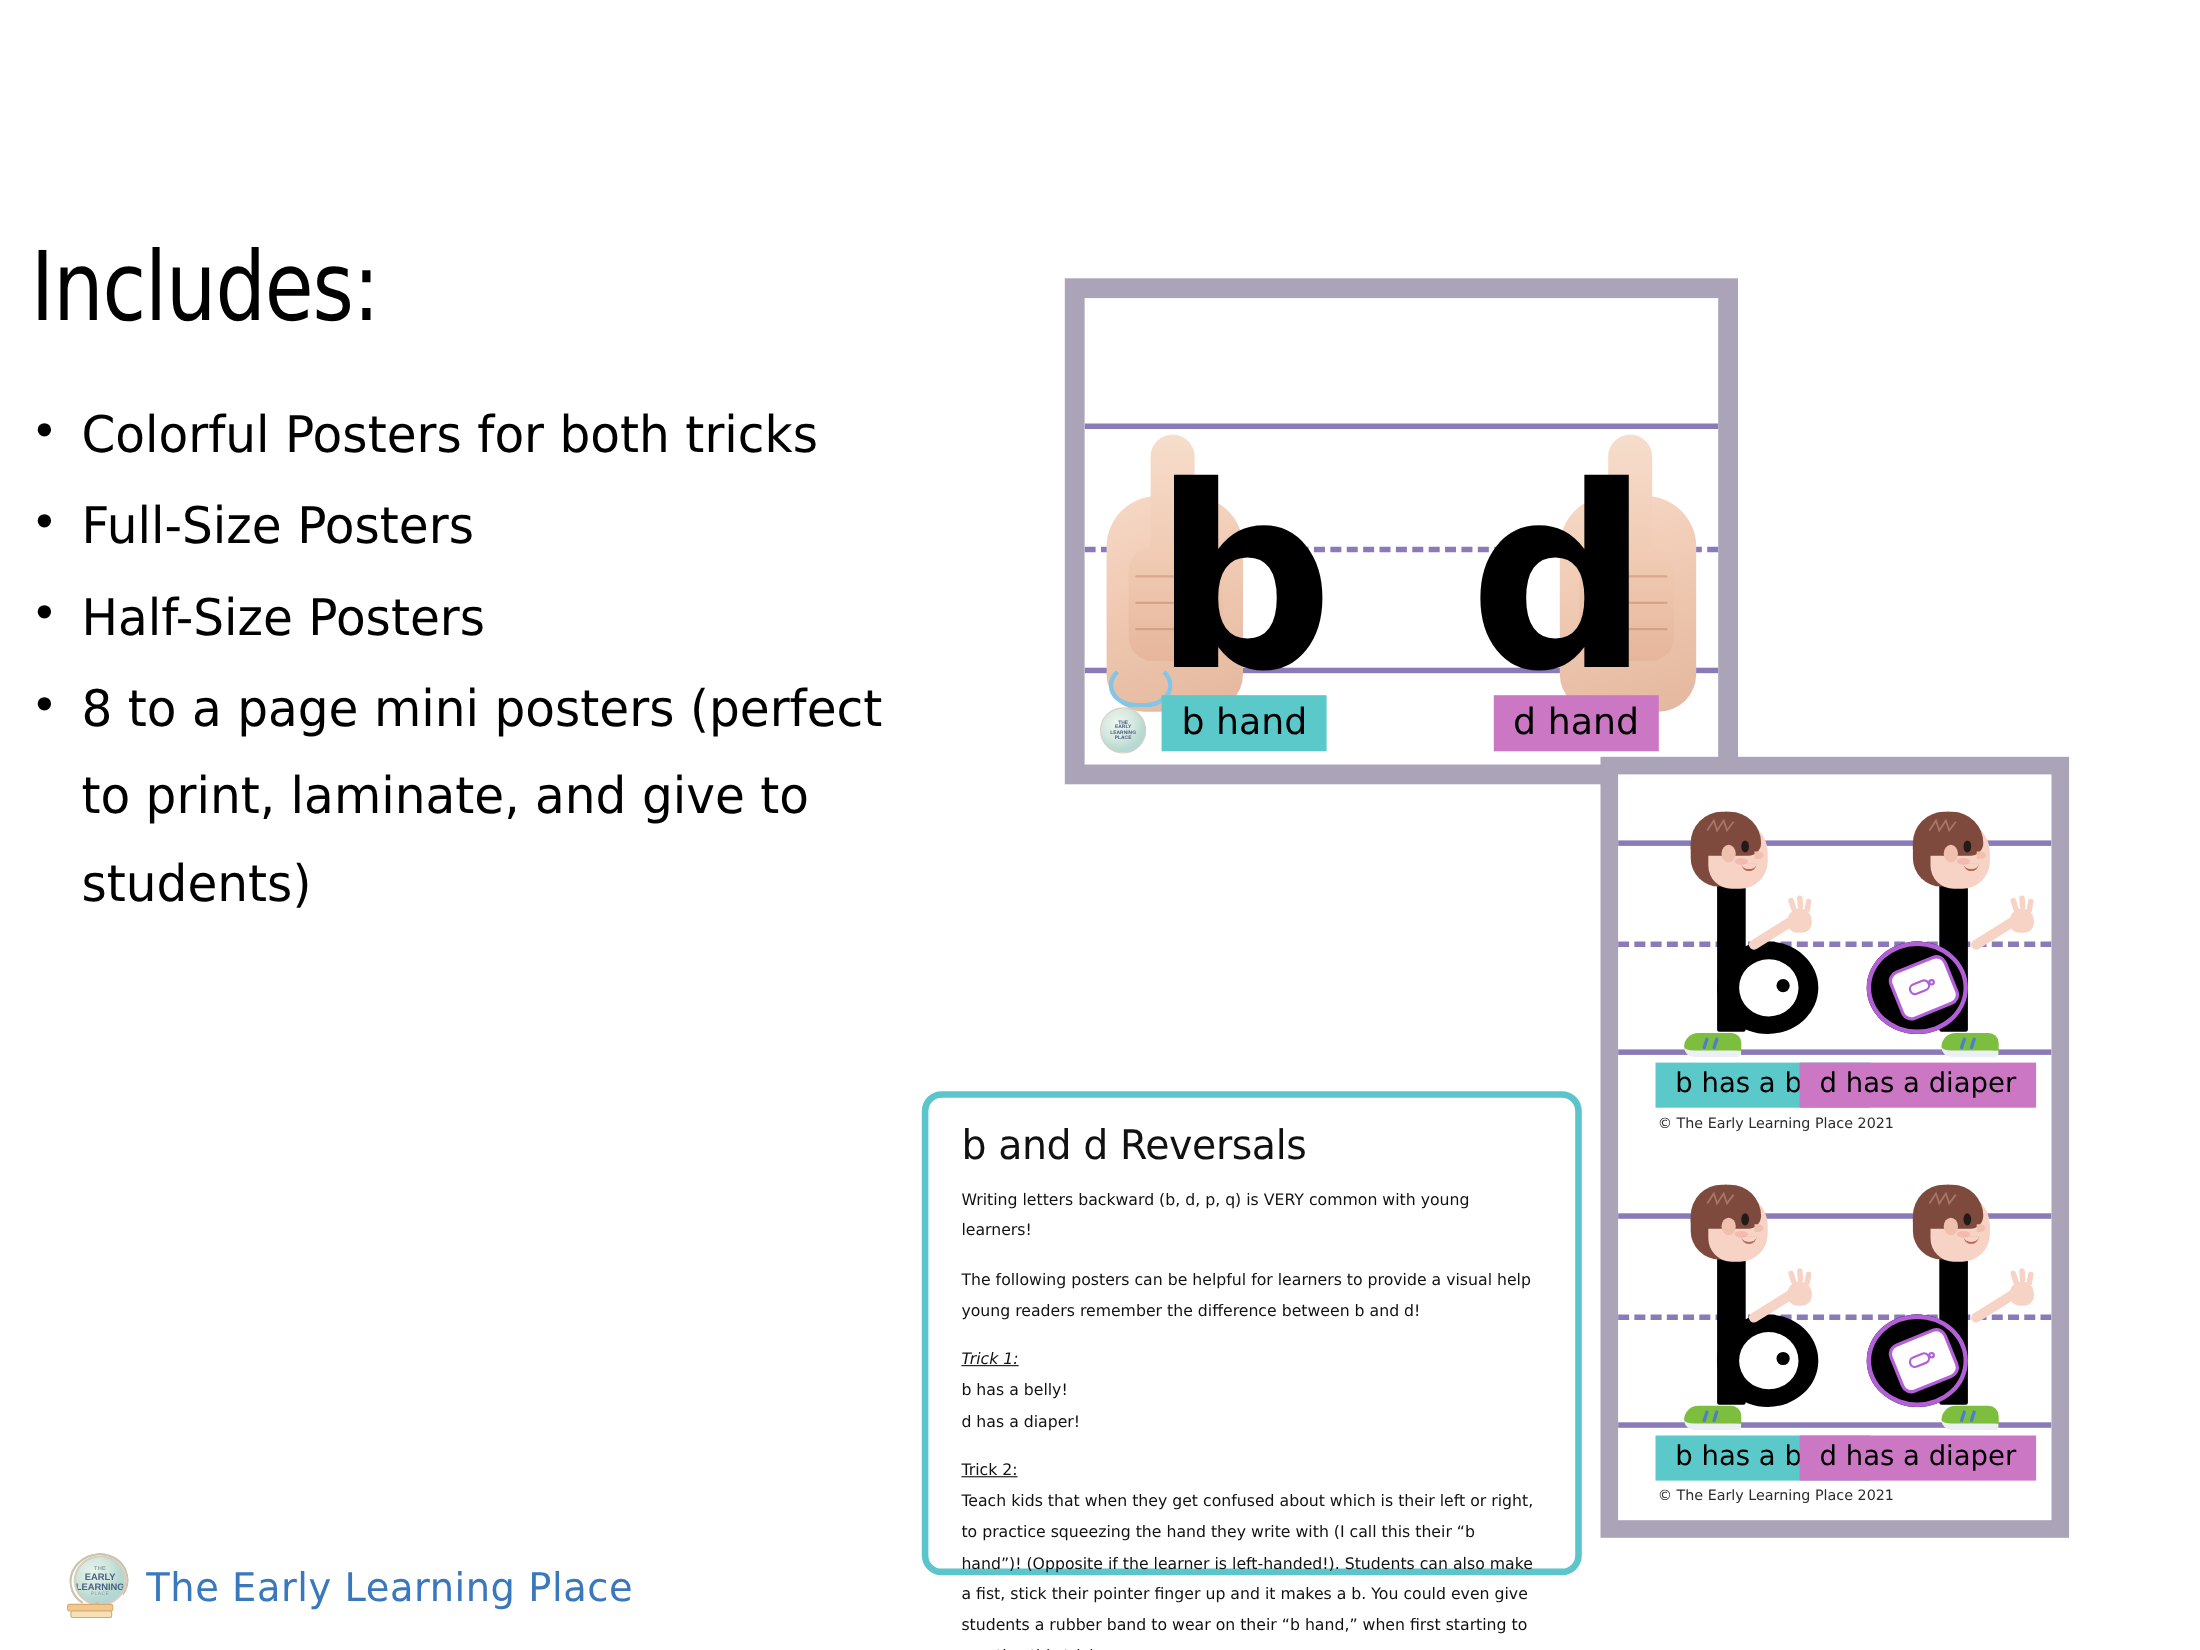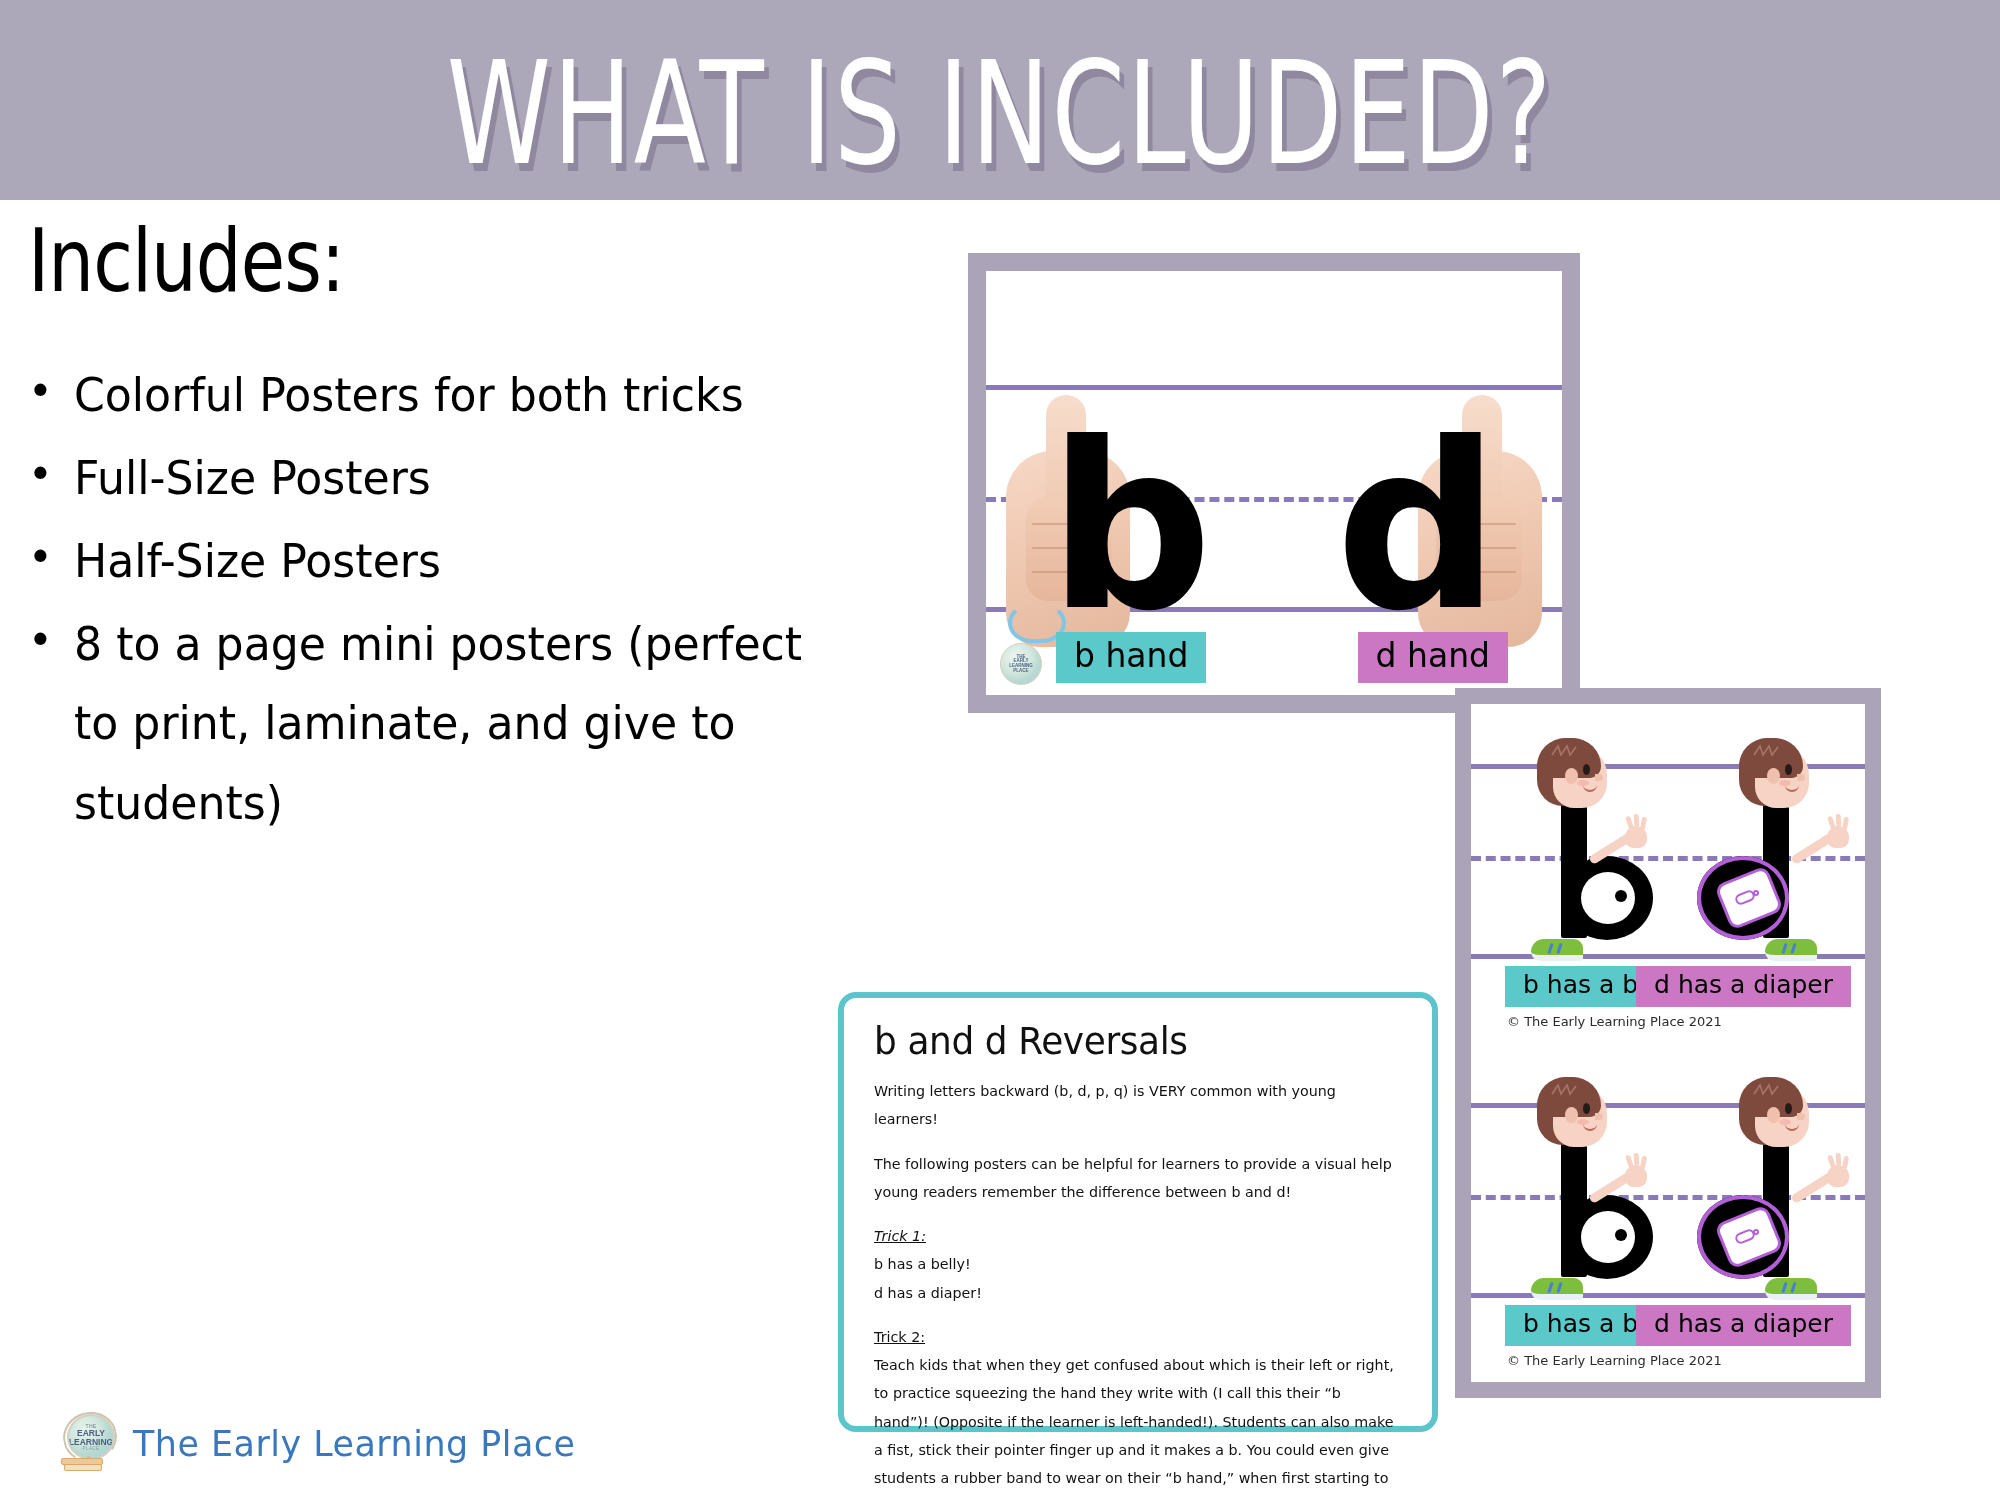--- a/index.html
+++ b/index.html
@@ -233,23 +233,20 @@
     transform: scaleX(0.985); transform-origin: left top;
   }
   .doc-gap { height: 16px; }
   .doc-underline { text-decoration: underline; }
 </style>
 </head>
 <body>
 
 <div id="page">
 
-  <div class="header-bar">
-    <div class="header-title">WHAT IS INCLUDED?</div>
-  </div>
 
   <div class="left-col">
     <div class="includes-heading">Includes:</div>
     <div class="bullets">
       <div class="bullet-row">
         <span class="bullet-dot">•</span>
         <span class="bullet-text">Colorful Posters for both tricks</span>
       </div>
       <div class="bullet-row">
         <span class="bullet-dot">•</span>

